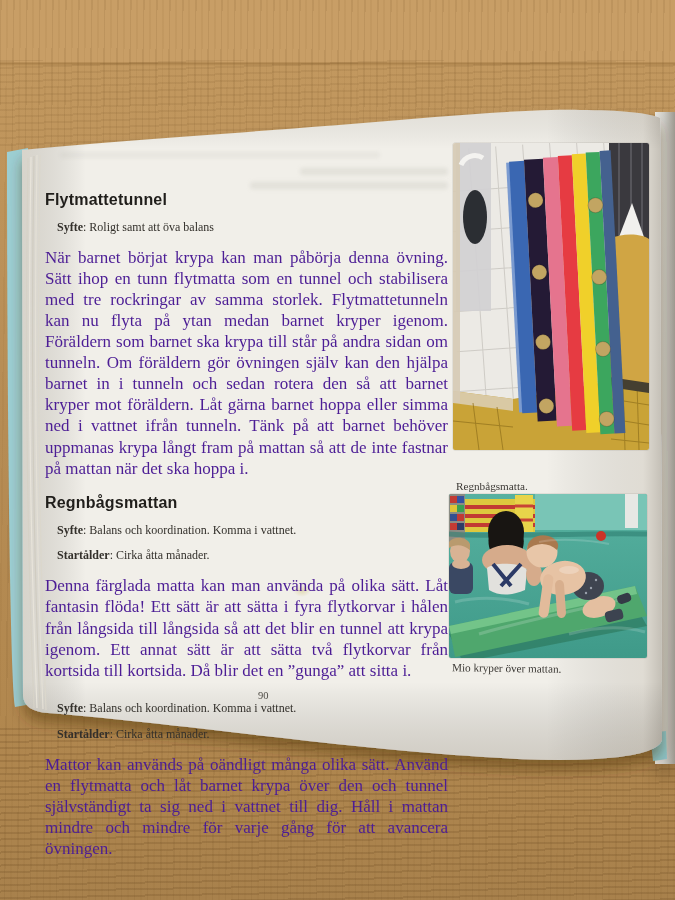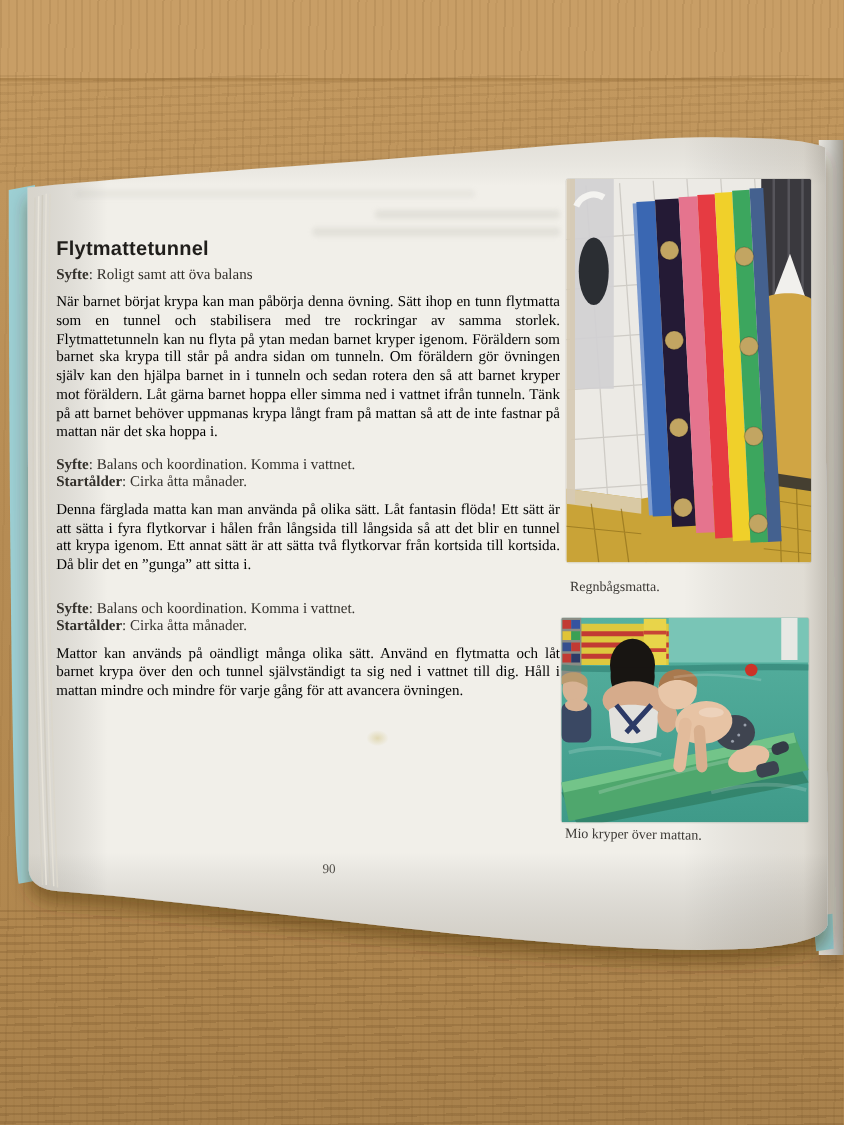--- a/index.html
+++ b/index.html
@@ -27,32 +27,32 @@
     background:linear-gradient(90deg,#e9e7e1,#cdccc6 45%,#9d998f);
     box-shadow:0 12px 16px rgba(60,40,15,.3);}
 
   .book-svg{position:absolute;inset:0;}
 
   
   .page-content{position:absolute;inset:0;z-index:3;color:#35322d;}
   .text-col{position:absolute;left:45px;top:176px;width:403px;}
   .sec h2{font-family:"Liberation Sans",sans-serif;font-weight:700;
     font-size:16px;line-height:1.12;letter-spacing:.2px;color:#201e1b;margin:15px 0 4px;}
-  .meta{margin:0;font-size:12px;line-height:1.16;color:#33302b;}
+  .meta{margin:12px;font-size:12px;line-height:1.16;color:#33302b;}
   .meta b{font-weight:700;}
-  .para{margin:7px 0 0;font-size:12px;line-height:1.24;text-align:justify;color:#000000;}
+  .para{margin:7px 0 0;font-size:17px;line-height:1.24;text-align:justify;color:#4c1d95;}
   .sec-2{margin-top:12px;}
   .sec-3{margin-top:21px;}
 
   .figure{position:absolute;border-radius:2px;overflow:hidden;
     box-shadow:0 0 0 .5px rgba(120,115,105,.25);}
   .fig-1{left:453px;top:143px;width:196px;height:307px;}
   .fig-2{left:449px;top:494px;width:198px;height:164px;}
   .figcap{position:absolute;font-size:11.2px;color:#3c3935;}
-  .cap-1{left:456px;top:464px;}
+  .cap-1{left:456px;top:480px;}
   .cap-2{left:452px;top:662px;transform:rotate(.8deg);}
   .page-num{position:absolute;left:258px;top:690px;width:140px;
     font-size:10.5px;color:#504d47;}
 
   
   .ghost{position:absolute;background:rgba(150,148,138,.16);
     filter:blur(2px);border-radius:3px;}
   .g1{left:300px;top:168px;width:148px;height:7px;}
   .g2{left:250px;top:182px;width:198px;height:7px;}
   .g3{left:60px;top:152px;width:320px;height:6px;background:rgba(150,148,138,.10);}
@@ -121,20 +121,21 @@
 
     <div class="text-col">
 
       <section class="sec sec-1">
         <h2>Flytmattetunnel</h2>
         <p class="meta"><b>Syfte</b><span>: Roligt samt att öva balans</span></p>
         <p class="para">När barnet börjat krypa kan man påbörja denna övning. Sätt ihop en tunn flytmatta som en tunnel och stabilisera med tre rockringar av samma storlek. Flytmattetunneln kan nu flyta på ytan medan barnet kryper igenom. Föräldern som barnet ska krypa till står på andra sidan om tunneln. Om föräldern gör övningen själv kan den hjälpa barnet in i tunneln och sedan rotera den så att barnet kryper mot föräldern. Låt gärna barnet hoppa eller simma ned i vattnet ifrån tunneln. Tänk på att barnet behöver uppmanas krypa långt fram på mattan så att de inte fastnar på mattan när det ska hoppa i.</p>
       </section>
 
       <section class="sec sec-2">
+        <h2>Regnbågsmattan</h2>
         <p class="meta"><b>Syfte</b><span>: Balans och koordination. Komma i vattnet.</span></p>
         <p class="meta"><b>Startålder</b><span>: Cirka åtta månader.</span></p>
         <p class="para">Denna färglada matta kan man använda på olika sätt. Låt fantasin flöda! Ett sätt är att sätta i fyra flytkorvar i hålen från långsida till långsida så att det blir en tunnel att krypa igenom. Ett annat sätt är att sätta två flytkorvar från kortsida till kortsida. Då blir det en ”gunga” att sitta i.</p>
       </section>
 
       <section class="sec sec-3">
         <p class="meta"><b>Syfte</b><span>: Balans och koordination. Komma i vattnet.</span></p>
         <p class="meta"><b>Startålder</b><span>: Cirka åtta månader.</span></p>
         <p class="para">Mattor kan används på oändligt många olika sätt. Använd en flytmatta och låt barnet krypa över den och tunnel självständigt ta sig ned i vattnet till dig. Håll i mattan mindre och mindre för varje gång för att avancera övningen.</p>
       </section>

